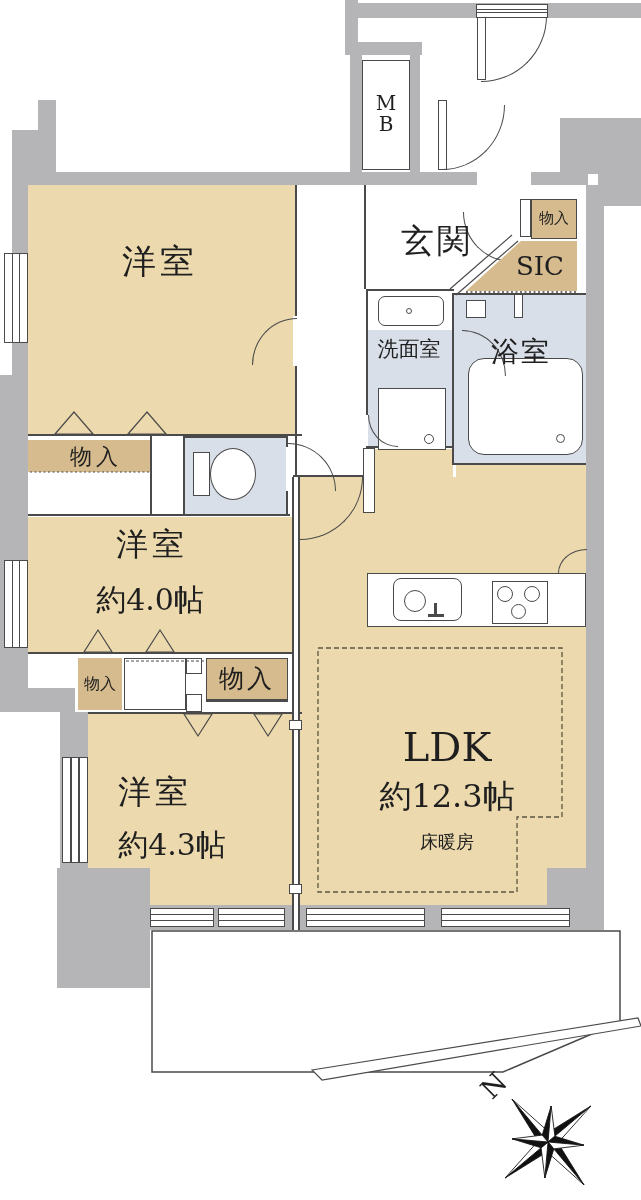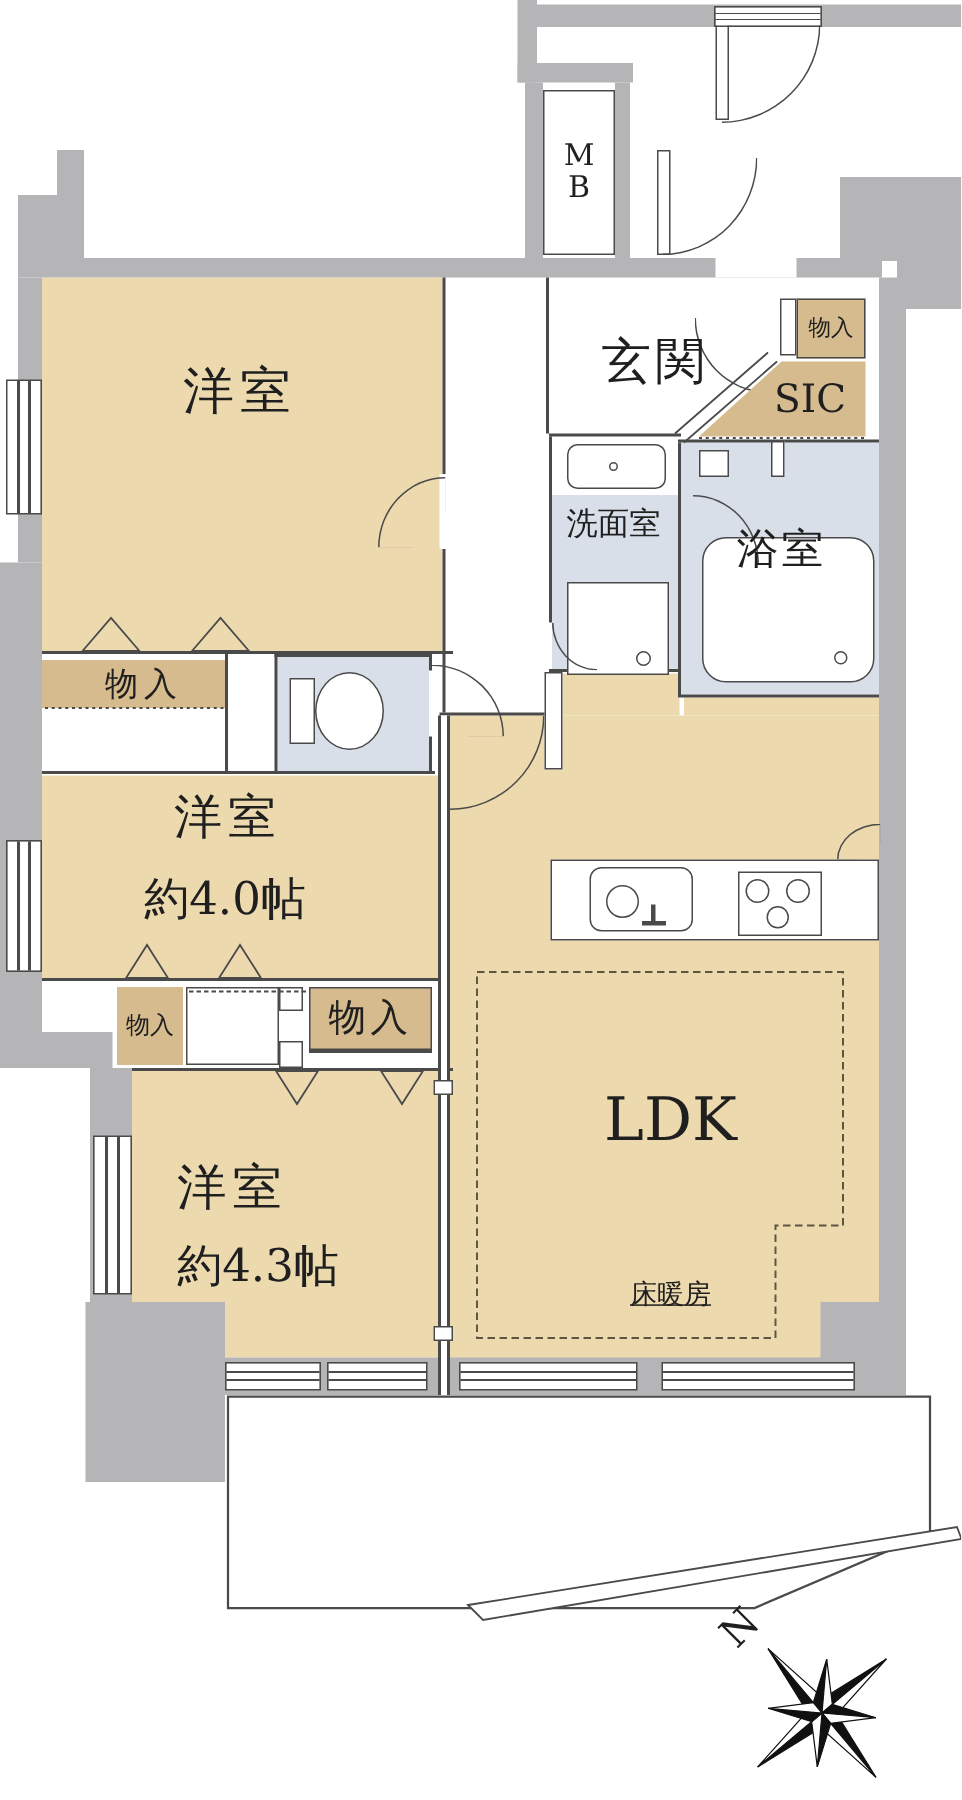--- a/index.html
+++ b/index.html
@@ -177,26 +177,27 @@
       <polygon points="-25.5,-25.5 -9,0 0,0" fill="#111"></polygon>
         <polygon points="-25.5,-25.5 0,-9 0,0" fill="#fff"></polygon>
     </g>
   </svg>
 
   <div class="lbl" style="left:160px;top:262px;font-size:34px;letter-spacing:4px;">洋室</div>
   <div class="lbl" style="left:437px;top:224px;font-size:33px;letter-spacing:3px;margin-top:17px;">玄関</div>
   <div class="lbl" style="left:554px;top:219px;font-size:15px;">物入</div>
   <div class="lbl" style="left:540px;top:267px;font-size:26px;">SIC</div>
   <div class="lbl" style="left:409px;top:349px;font-size:21px;">洗面室</div>
-  <div class="lbl" style="left:521px;top:352px;font-size:28px;letter-spacing:2px;margin-top:14px;">浴室</div>
+  <div class="lbl" style="left:521px;top:352px;font-size:28px;letter-spacing:2px;">浴室</div>
   <div class="lbl" style="left:96px;top:457px;font-size:22px;letter-spacing:4px;">物入</div>
   <div class="lbl" style="left:152px;top:545px;font-size:32px;letter-spacing:4px;">洋室</div>
   <div class="lbl" style="left:150px;top:600px;font-size:30px;">約4.0帖</div>
   <div class="lbl" style="left:100px;top:684px;font-size:16px;">物入</div>
   <div class="lbl" style="left:247px;top:679px;font-size:25px;letter-spacing:3px;">物入</div>
   <div class="lbl" style="left:155px;top:792px;font-size:33px;letter-spacing:4px;">洋室</div>
   <div class="lbl" style="left:152px;top:845px;font-size:30px;margin-left:20px;">約4.3帖</div>
   <div class="lbl" style="left:447px;top:747px;font-size:40px;">LDK</div>
-  <div class="lbl" style="left:447px;top:864px;font-size:18px;text-decoration:underline;">床暖房</div>
+  <div class="lbl" style="left:447px;top:797px;font-size:32px;">約12.3帖</div>
+  <div class="lbl" style="left:447px;top:842px;font-size:18px;">床暖房</div>
   <div class="lbl" style="left:386px;top:114px;font-size:20px;width:1.1em;white-space:normal;word-break:break-all;text-align:center;">MB</div>
   <div class="lbl" style="left:494px;top:1086px;font-size:27px;transform:translate(-50%,-50%) rotate(-45deg);">N</div>
 
 </div>
 
 </body></html>

